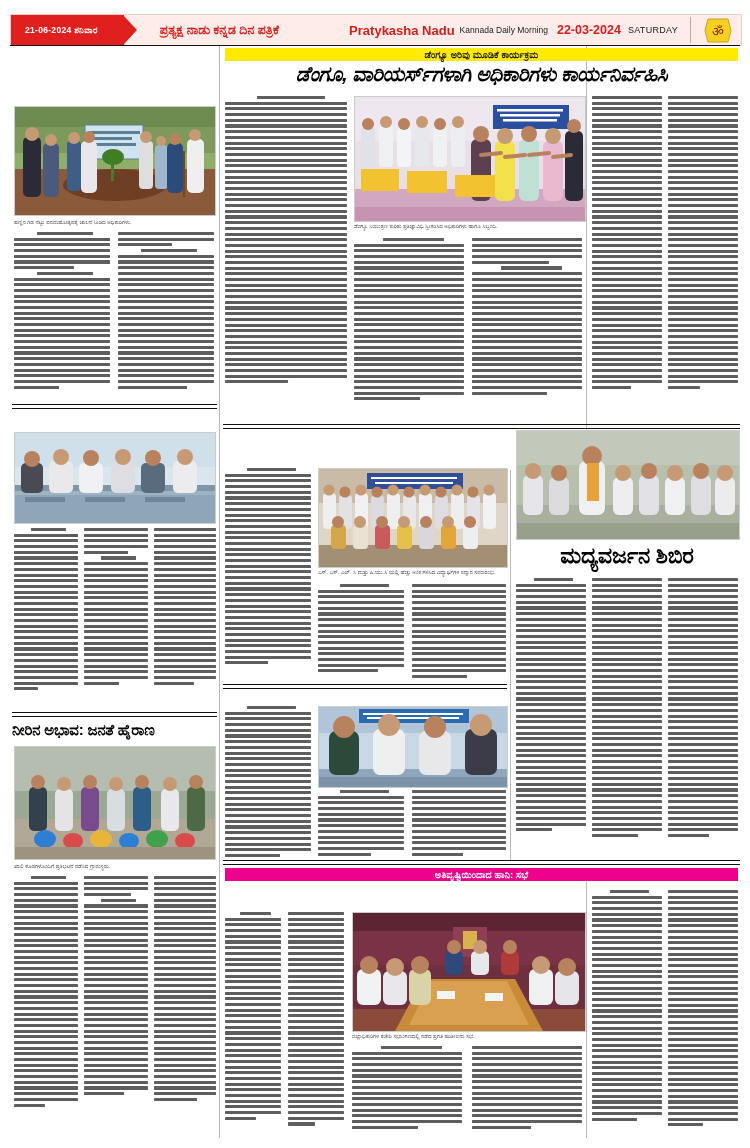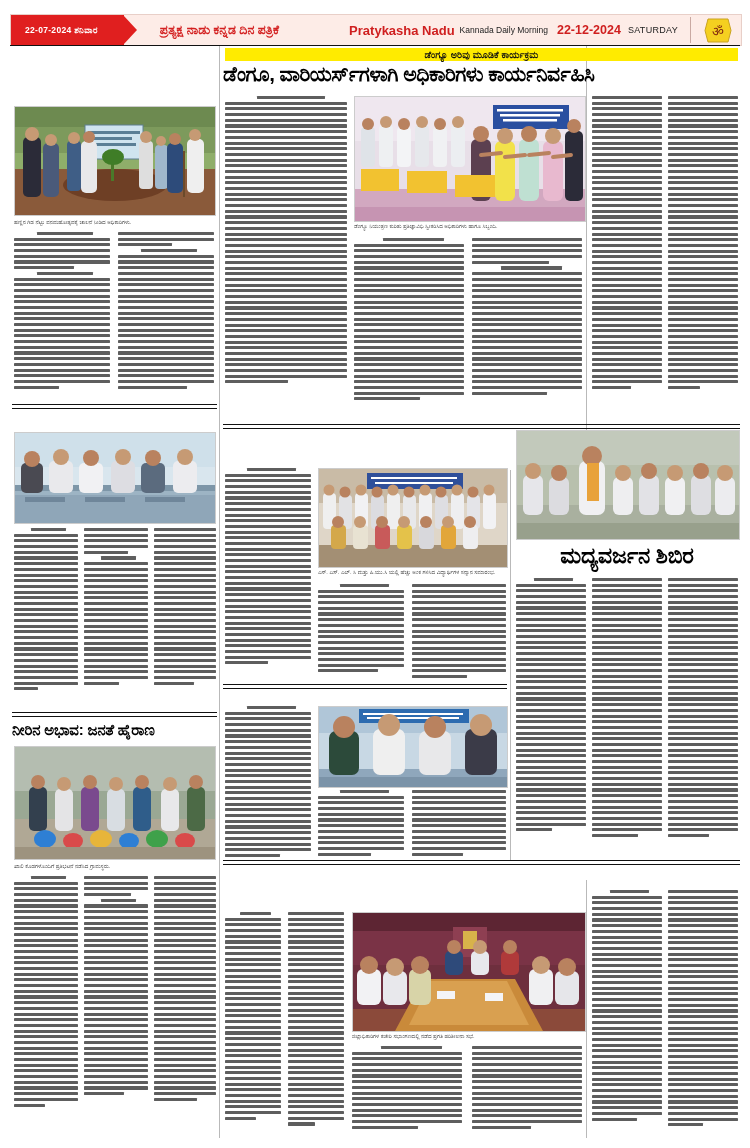--- a/index.html
+++ b/index.html
@@ -69,21 +69,21 @@
   .hrule{position:absolute;background:#111;height:1px;}
   .hrule-dbl{position:absolute;height:3px;border-top:1px solid #111;border-bottom:1px solid #111;}
 
   
   .hl{
     font-weight:bold;color:#000;line-height:1.12;
     letter-spacing:-0.2px;
   }
   .hl-lead{font-size:17px;text-align:left;}
   .hl-sec{font-size:15px;}
-  .hl-huge{font-size:20.5px;text-align:left;letter-spacing:-.5px;}
+  .hl-huge{font-size:20.5px;text-align:center;letter-spacing:-.5px;font-style:italic;}
   .hl-mid{font-size:22px;text-align:center;}
   .hl-small{font-size:11.5px;text-align:center;font-weight:bold;}
 
   .banner{
     display:flex;align-items:center;justify-content:center;
     font-size:9.5px;font-weight:bold;color:#111;
     letter-spacing:.1px;
   }
   .banner-yellow{background:#ffeb00;}
   .banner-pink{background:#ec008c;color:#fff;}
@@ -106,26 +106,26 @@
   .cap{
     font-size:5.6px;line-height:1.45;color:#2b2b2b;text-align:justify;
   }
 </style>
 </head>
 <body>
 
 <div class="page">
 
   <div class="masthead">
-    <div class="md-datebadge">22-07-2024 ಶನಿವಾರ</div>
+    <div class="md-datebadge">21-06-2024 ಶನಿವಾರ</div>
     <div class="md-kn-title">ಪ್ರತ್ಯಕ್ಷ ನಾಡು ಕನ್ನಡ ದಿನ ಪತ್ರಿಕೆ</div>
     <div class="md-spacer"></div>
     <div class="md-en-title">Pratykasha Nadu</div>
     <div class="md-en-sub">Kannada Daily Morning</div>
-    <div class="md-en-date">22-12-2024</div>
+    <div class="md-en-date">22-03-2024</div>
     <div class="md-en-day">SATURDAY</div>
     <div class="md-divider"></div>
     <div class="md-logo">
       <svg width="28" height="25" viewBox="0 0 28 25" aria-hidden="true">
         <polygon points="4,1 24,1 27,12.5 24,24 4,24 1,12.5" fill="#f5d020" stroke="#c9a320" stroke-width="1"></polygon>
         <text x="14" y="18" font-size="13" font-family="'Liberation Sans',sans-serif" text-anchor="middle" fill="#7a1d0e">ॐ</text>
       </svg>
     </div>
   </div>
 
@@ -1196,20 +1196,21 @@
     <div class="tline" style="width:100%"></div>
       <div class="tline" style="width:100%"></div>
     <div class="tline" style="width:100%"></div>
       <div class="tline" style="width:100%"></div>
     <div class="tline" style="width:100%"></div>
       <div class="tline" style="width:58%"></div>
   </div>
 
   <div class="hrule-dbl" style="left:223px;top:860px;width:517px;"></div>
 
+  <div class="banner banner-pink" style="position:absolute;left:225px;top:868px;width:513px;height:13px;">ಅತಿವೃಷ್ಟಿಯಿಂದಾದ ಹಾನಿ: ಸಭೆ</div>
 
 
   <div class="photo" style="left:352px;top:912px;width:232px;height:118px;">
     <svg width="232" height="118" viewBox="0 0 232 118" style="display:block">
       <rect width="232" height="118" fill="#6e2f3e"></rect>
       <rect width="232" height="52" fill="#7a3346"></rect>
       <rect x="0" y="0" width="232" height="18" fill="#5d2533"></rect>
       <rect x="100" y="14" width="34" height="30" fill="#8e3f52"></rect>
       <rect x="110" y="18" width="14" height="18" fill="#d8b24a"></rect>
       <rect y="96" width="232" height="22" fill="#8b4a3a"></rect>

